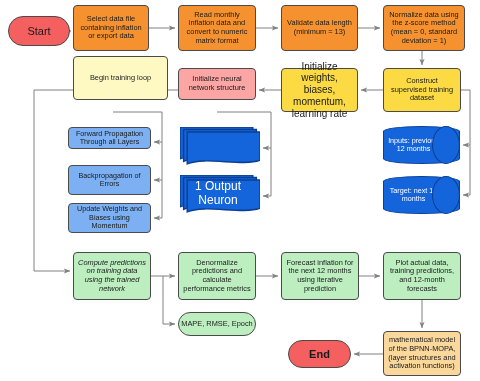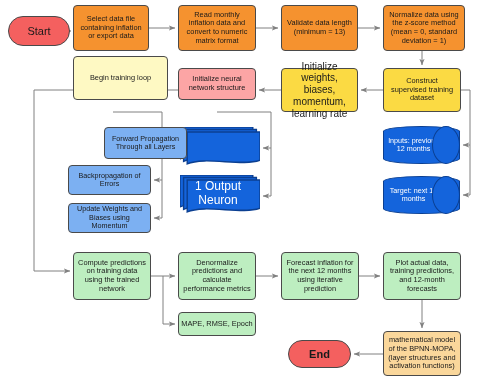--- a/index.html
+++ b/index.html
@@ -154,35 +154,35 @@
         </svg></div>
       <div class="node shape-stack" style="left: 180px; top: 175px; width: 80px; height: 42px; font-size: 12px; align-items: center; justify-content: center; padding-right: 4px; padding-bottom: 6px;"><svg class="stack-svg" viewBox="0 0 100 100" preserveAspectRatio="none">
           <path d="M 0 0 L 91 0 L 91 67 C 69 83, 22 57, 0 76 Z" fill="#1464dc" stroke="#0b3f91" stroke-width="1.4" vector-effect="non-scaling-stroke"></path>
           <path d="M 4.5 6 L 95.5 6 L 95.5 73 C 73.5 89, 26.5 63, 4.5 82 Z" fill="#1464dc" stroke="#0b3f91" stroke-width="1.4" vector-effect="non-scaling-stroke"></path>
           <path d="M 9 12 L 100 12 L 100 79 C 78 95, 31 69, 9 88 Z" fill="#1464dc" stroke="#0b3f91" stroke-width="1.4" vector-effect="non-scaling-stroke"></path>
         </svg><span class="lbl">1 Output Neuron</span></div>
       <div class="node shape-cylinder" style="left: 383px; top: 126px; width: 77px; height: 38px; font-size: 7.2px; background: rgb(20, 100, 220); color: rgb(255, 255, 255); padding-right: 16px;"><span class="cyl-cap" style="background: rgb(20, 100, 220);"></span><span class="lbl">Inputs: previous
 12 months</span></div>
       <div class="node shape-cylinder" style="left: 383px; top: 176px; width: 77px; height: 38px; font-size: 7.2px; background: rgb(20, 100, 220); color: rgb(255, 255, 255); padding-right: 16px;"><span class="cyl-cap" style="background: rgb(20, 100, 220);"></span><span class="lbl">Target: next 12
 months</span></div>
-      <div class="node shape-box" style="left: 68px; top: 127px; width: 83px; height: 32px; font-size: 7.2px; background: rgb(124, 176, 242); margin-left: 36px;"><span class="lbl">Forward Propagation
+      <div class="node shape-box" style="left: 68px; top: 127px; width: 83px; height: 22px; font-size: 7.2px; background: rgb(124, 176, 242);"><span class="lbl">Forward Propagation
 Through all Layers</span></div>
       <div class="node shape-box" style="left: 68px; top: 165px; width: 83px; height: 30px; font-size: 7.2px; background: rgb(124, 176, 242);"><span class="lbl">Backpropagation of
 Errors</span></div>
       <div class="node shape-box" style="left: 68px; top: 203px; width: 83px; height: 30px; font-size: 7.2px; background: rgb(124, 176, 242);"><span class="lbl">Update Weights and
 Biases using Momentum</span></div>
-      <div class="node shape-box" style="left: 73px; top: 252px; width: 78px; height: 48px; font-size: 7.4px; background: rgb(189, 238, 192);"><span class="lbl">Compute predictions
+      <div class="node shape-box" style="left: 73px; top: 252px; width: 78px; height: 48px; font-size: 7.4px; background: rgb(189, 238, 192); font-style: italic;"><span class="lbl">Compute predictions
 on training data
 using the trained
 network</span></div>
       <div class="node shape-box" style="left: 178px; top: 252px; width: 78px; height: 48px; font-size: 7.4px; background: rgb(189, 238, 192);"><span class="lbl">Denormalize
 predictions and
 calculate
 performance metrics</span></div>
-      <div class="node shape-box" style="left: 178px; top: 312px; width: 78px; height: 24px; font-size: 7.4px; background: rgb(189, 238, 192);"><span class="lbl">MAPE, RMSE, Epoch</span></div>
+      <div class="node shape-box" style="left: 178px; top: 312px; width: 78px; height: 24px; font-size: 7.4px; background: rgb(189, 238, 192); border-radius: 12px;"><span class="lbl">MAPE, RMSE, Epoch</span></div>
       <div class="node shape-box" style="left: 281px; top: 252px; width: 78px; height: 48px; font-size: 7.4px; background: rgb(189, 238, 192);"><span class="lbl">Forecast inflation for
 the next 12 months
 using iterative
 prediction</span></div>
       <div class="node shape-box" style="left: 383px; top: 252px; width: 78px; height: 48px; font-size: 7.4px; background: rgb(189, 238, 192);"><span class="lbl">Plot actual data,
 training predictions,
 and 12-month
 forecasts</span></div>
       <div class="node shape-box" style="left: 383px; top: 331px; width: 78px; height: 45px; font-size: 7.4px; background: rgb(250, 215, 155);"><span class="lbl">mathematical model
 of the BPNN-MOPA,

